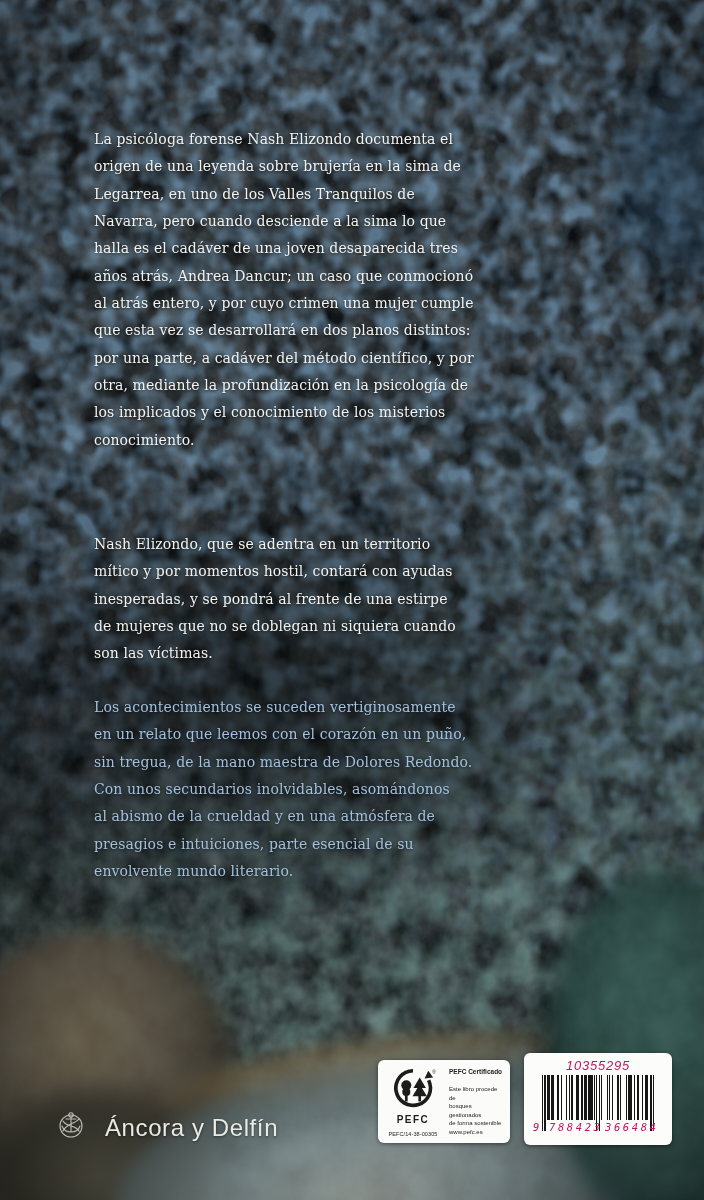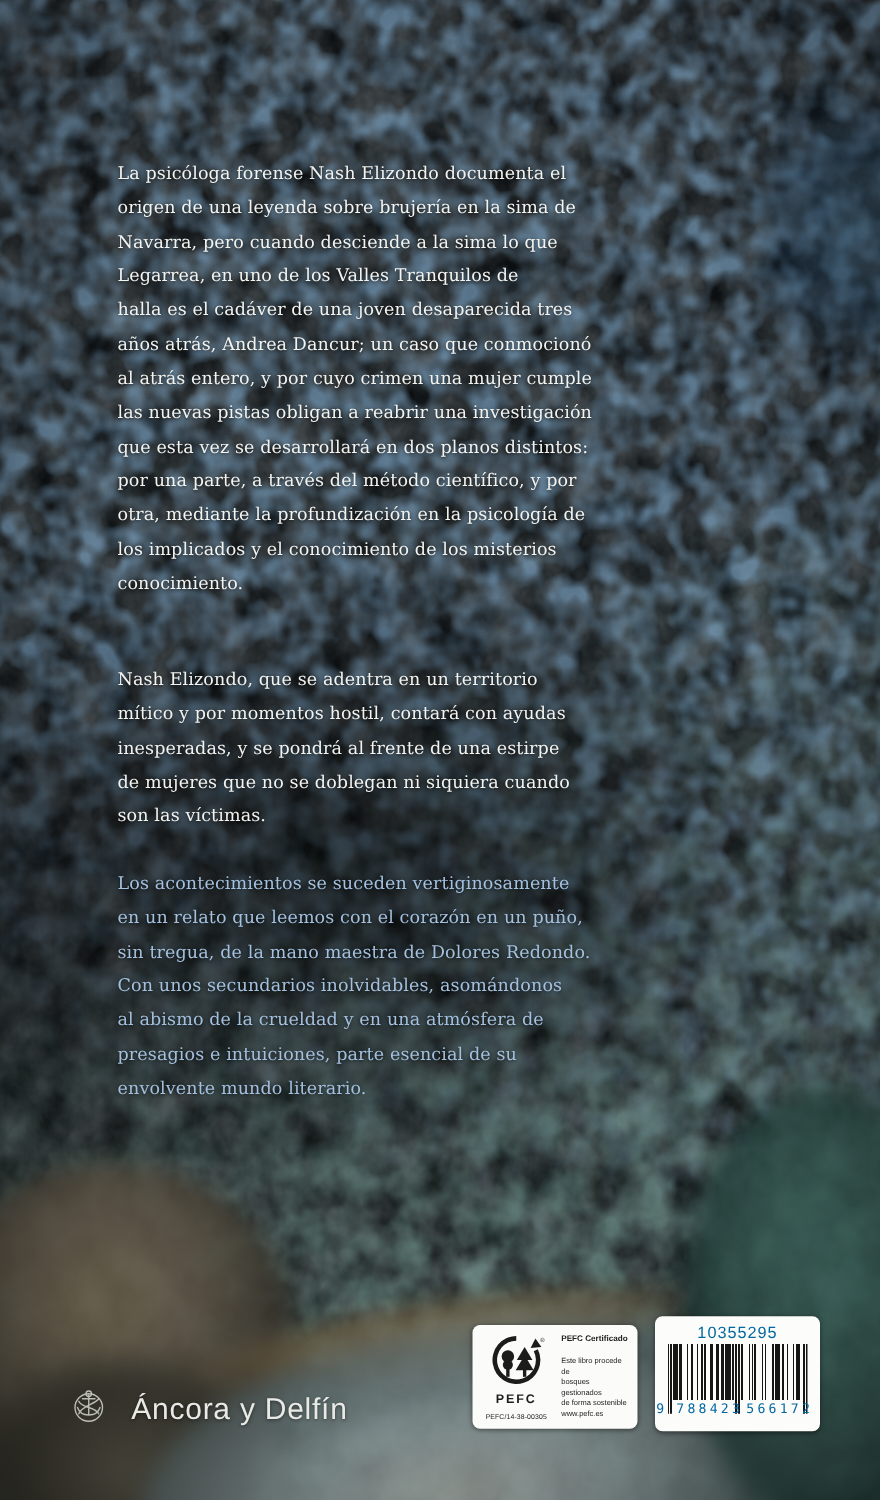--- a/index.html
+++ b/index.html
@@ -74,24 +74,24 @@
     font-family:"Liberation Sans",sans-serif;}
   .pefc-left{width:56px;display:flex;flex-direction:column;align-items:center;justify-content:space-between;}
   .pefc-logo-svg{width:46px;height:46px;}
   .pefc-wordmark{font-size:10px;font-weight:bold;letter-spacing:1.5px;line-height:12px;}
   .pefc-code{font-size:5.5px;letter-spacing:.1px;margin-top:3px;white-space:nowrap;}
   .pefc-right{flex:1;padding-left:8px;display:flex;flex-direction:column;}
   .pefc-title{font-size:6.5px;font-weight:bold;margin-top:2px;}
   .pefc-desc{font-size:6px;line-height:8.6px;margin-top:10px;}
   .pefc-web{font-size:6px;margin-top:auto;margin-bottom:2px;}
 
-  .barcode-box{position:absolute;left:524px;top:1053px;width:132px;height:92px;
+  .barcode-box{position:absolute;left:524px;top:1053px;width:148px;height:92px;
     background:#fcfcfb;border-radius:6px;box-shadow:0 1px 4px rgba(0,0,0,.5);
-    box-sizing:border-box;padding-top:5px;color:#0369a1;
-    font-family:"Liberation Sans",sans-serif;}
+    box-sizing:border-box;padding-top:5px;color:#be185d;
+    font-family:"Liberation Sans",sans-serif;font-style:italic;}
   .bc-number{text-align:center;font-size:13px;letter-spacing:.8px;}
   .bc-wrap{position:relative;width:130px;margin:2px auto 0;height:60px;}
   .bc-svg{position:absolute;left:9px;top:0;}
   .bc-digits{position:absolute;left:0;top:46px;width:130px;height:13px;
     font-family:"DejaVu Sans Mono",monospace;font-size:10.5px;}
   .bc-d-first{position:absolute;left:0;top:0;}
   .bc-d-left{position:absolute;left:16px;width:52px;top:0;text-align:right;letter-spacing:2.6px;}
   .bc-d-right{position:absolute;left:72px;width:52px;top:0;text-align:center;letter-spacing:2.6px;}
 </style>
 </head>
@@ -125,28 +125,27 @@
   <div class="blob rock-bottom-left"></div>
   <div class="blob rock-bottom-left2"></div>
   <div class="blob rock-tan-edge"></div>
   <div class="blob rock-bottom-center"></div>
   <div class="blob rock-right-teal"></div>
   <div class="vignette"></div>
 
   <div class="text-col para-1">
       <div>La psicóloga forense Nash Elizondo documenta el</div>
       <div>origen de una leyenda sobre brujería en la sima de</div>
+      <div>Legarrea, en uno de los Valles Tranquilos de</div>
       <div>Navarra, pero cuando desciende a la sima lo que</div>
-      <div>Legarrea, en uno de los Valles Tranquilos de</div>
       <div>halla es el cadáver de una joven desaparecida tres</div>
       <div>años atrás, Andrea Dancur; un caso que conmocionó</div>
       <div>al atrás entero, y por cuyo crimen una mujer cumple</div>
-      <div>las nuevas pistas obligan a reabrir una investigación</div>
       <div>que esta vez se desarrollará en dos planos distintos:</div>
-      <div>por una parte, a través del método científico, y por</div>
+      <div>por una parte, a cadáver del método científico, y por</div>
       <div>otra, mediante la profundización en la psicología de</div>
       <div>los implicados y el conocimiento de los misterios</div>
       <div>conocimiento.</div>
     </div>
 
   <div class="text-col para-review">
       <div>Los acontecimientos se suceden vertiginosamente</div>
       <div>en un relato que leemos con el corazón en un puño,</div>
       <div>sin tregua, de la mano maestra de Dolores Redondo.</div>
       <div>Con unos secundarios inolvidables, asomándonos</div>
@@ -248,18 +247,18 @@
           <rect x="100.21" y="0" width="1.18" height="45" fill="#161616" shape-rendering="crispEdges"></rect>
           <rect x="102.57" y="0" width="1.18" height="45" fill="#161616" shape-rendering="crispEdges"></rect>
           <rect x="103.75" y="0" width="1.18" height="45" fill="#161616" shape-rendering="crispEdges"></rect>
           <rect x="104.93" y="0" width="1.18" height="45" fill="#161616" shape-rendering="crispEdges"></rect>
           <rect x="108.46" y="0" width="1.18" height="56" fill="#161616" shape-rendering="crispEdges"></rect>
           <rect x="110.82" y="0" width="1.18" height="56" fill="#161616" shape-rendering="crispEdges"></rect>
         </svg>
       <div class="bc-digits">
         <span class="bc-d-first">9</span>
         <span class="bc-d-left">788423</span>
-        <span class="bc-d-right">566172</span>
+        <span class="bc-d-right">366484</span>
       </div>
     </div>
   </div>
 
 </div>
 
 </body></html>

